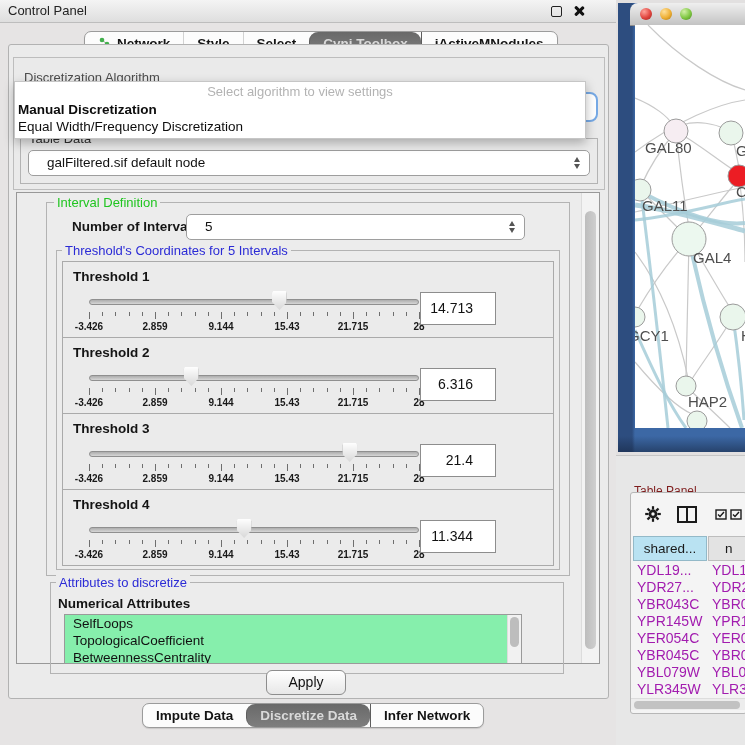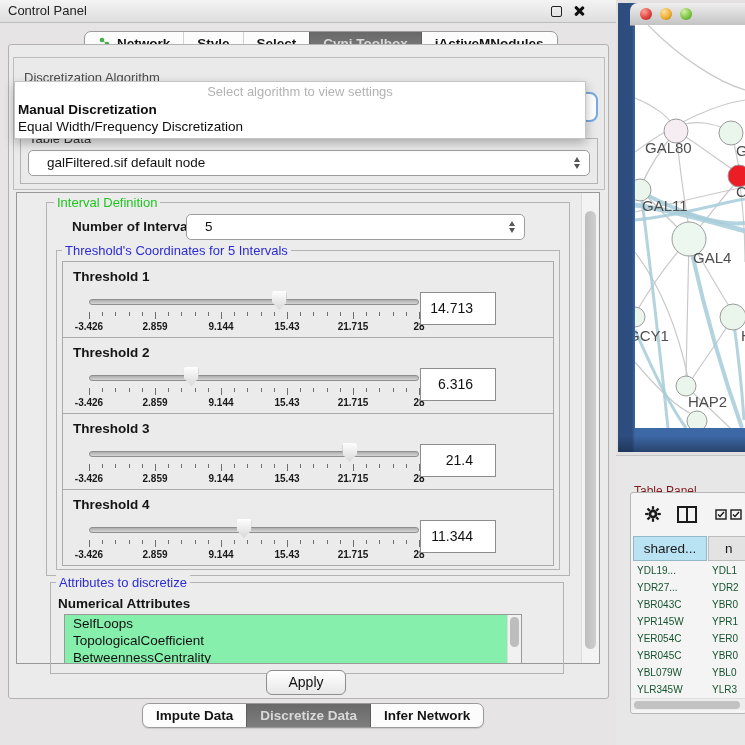--- a/index.html
+++ b/index.html
@@ -17,21 +17,21 @@
   .close-ico{left:573px;top:5px;width:12px;height:12px;}
   .close-ico::before,.close-ico::after{content:"";position:absolute;left:5px;top:0;width:2.6px;height:12px;background:#111;border-radius:1px;}
   .close-ico::before{transform:rotate(45deg);}  .close-ico::after{transform:rotate(-45deg);}
 
   
   .segbar{display:flex;height:23px;background:#fcfcfc;border:1px solid #9b9b9b;
     border-radius:7px;overflow:hidden;box-shadow:0 1px 1px rgba(0,0,0,.12);}
   .seg{display:flex;align-items:center;padding:0 13px;font-size:13.5px;font-weight:bold;
     color:#141414;border-left:1px solid #d2d2d2;cursor:default;white-space:nowrap;}
   .seg:first-child{border-left:none;}
-  .seg.sel{background:linear-gradient(#696969,#7e7e7e);color:#d9d9d9;border-left-color:#5d5d5d;}
+  .seg.sel{background:linear-gradient(#696969,#7e7e7e);color:#d9d9d9;border-left-color:#5d5d5d;border-radius:9px;}
   .seg.sel + .seg{border-left-color:#5d5d5d;}
   .netico{margin-right:6px;display:inline-flex;}
   #tab-bar{left:84px;top:31px;}
   #bottom-tab-bar{left:142px;top:703px;}
 
   .outer-panel{left:8px;top:44px;width:599px;height:653px;background:#ebebeb;
     border:1px solid #b2b2b2;border-radius:3px;}
   .top-block{left:13px;top:57px;width:590px;height:131px;background:#eaeaea;border:1px solid #bdbdbd;}
 
   .group-label{font-size:13px;white-space:nowrap;padding:0 3px;}
@@ -117,21 +117,21 @@
   .tp-area{left:616px;top:455px;width:129px;height:290px;background:#e7e7e7;border-top:1px solid #c6c6c6;}
   .tp-title{left:634px;top:455px;line-height:30px;font-size:12px;color:#7f1d1d;margin-top:21px;}
   .tp-inner{left:630px;top:492px;width:115px;height:220px;background:#f4f4f4;border:1px solid #b7b7b7;
     border-radius:3px;overflow:hidden;}
   .tp-toolbar-ico{position:absolute;top:13px;}
   .hcell{position:absolute;top:43px;height:25px;font-size:13.5px;color:#1a1a1a;
     display:flex;align-items:center;justify-content:center;box-sizing:border-box;}
   .hcell.c1{left:2px;width:74px;background:#b9e2f2;border:1px solid #93b9c8;}
   .hcell.c2{left:77px;width:60px;background:#e3e3e3;border:1px solid #bdbdbd;justify-content:flex-start;padding-left:16px;}
   #tp-rows{position:absolute;left:0;top:69px;width:115px;height:141px;overflow:hidden;}
-  .trow{position:relative;height:17px;line-height:17px;font-size:10px;color:#14532d;white-space:nowrap;text-decoration:underline;}
+  .trow{position:relative;height:17px;line-height:17px;font-size:14px;color:#a21caf;white-space:nowrap;text-decoration:underline;}
   .tcell1{position:absolute;left:6px;}
   .tcell2{position:absolute;left:81px;}
   .hscroll{position:absolute;left:0;top:205px;width:115px;height:11px;background:#ededed;border-top:1px solid #ddd;}
   .hthumb{position:absolute;left:3px;top:1.5px;width:106px;height:8px;border-radius:4px;background:#c2c2c2;}
 </style>
 </head>
 <body>
 
 <div id="root">
 

